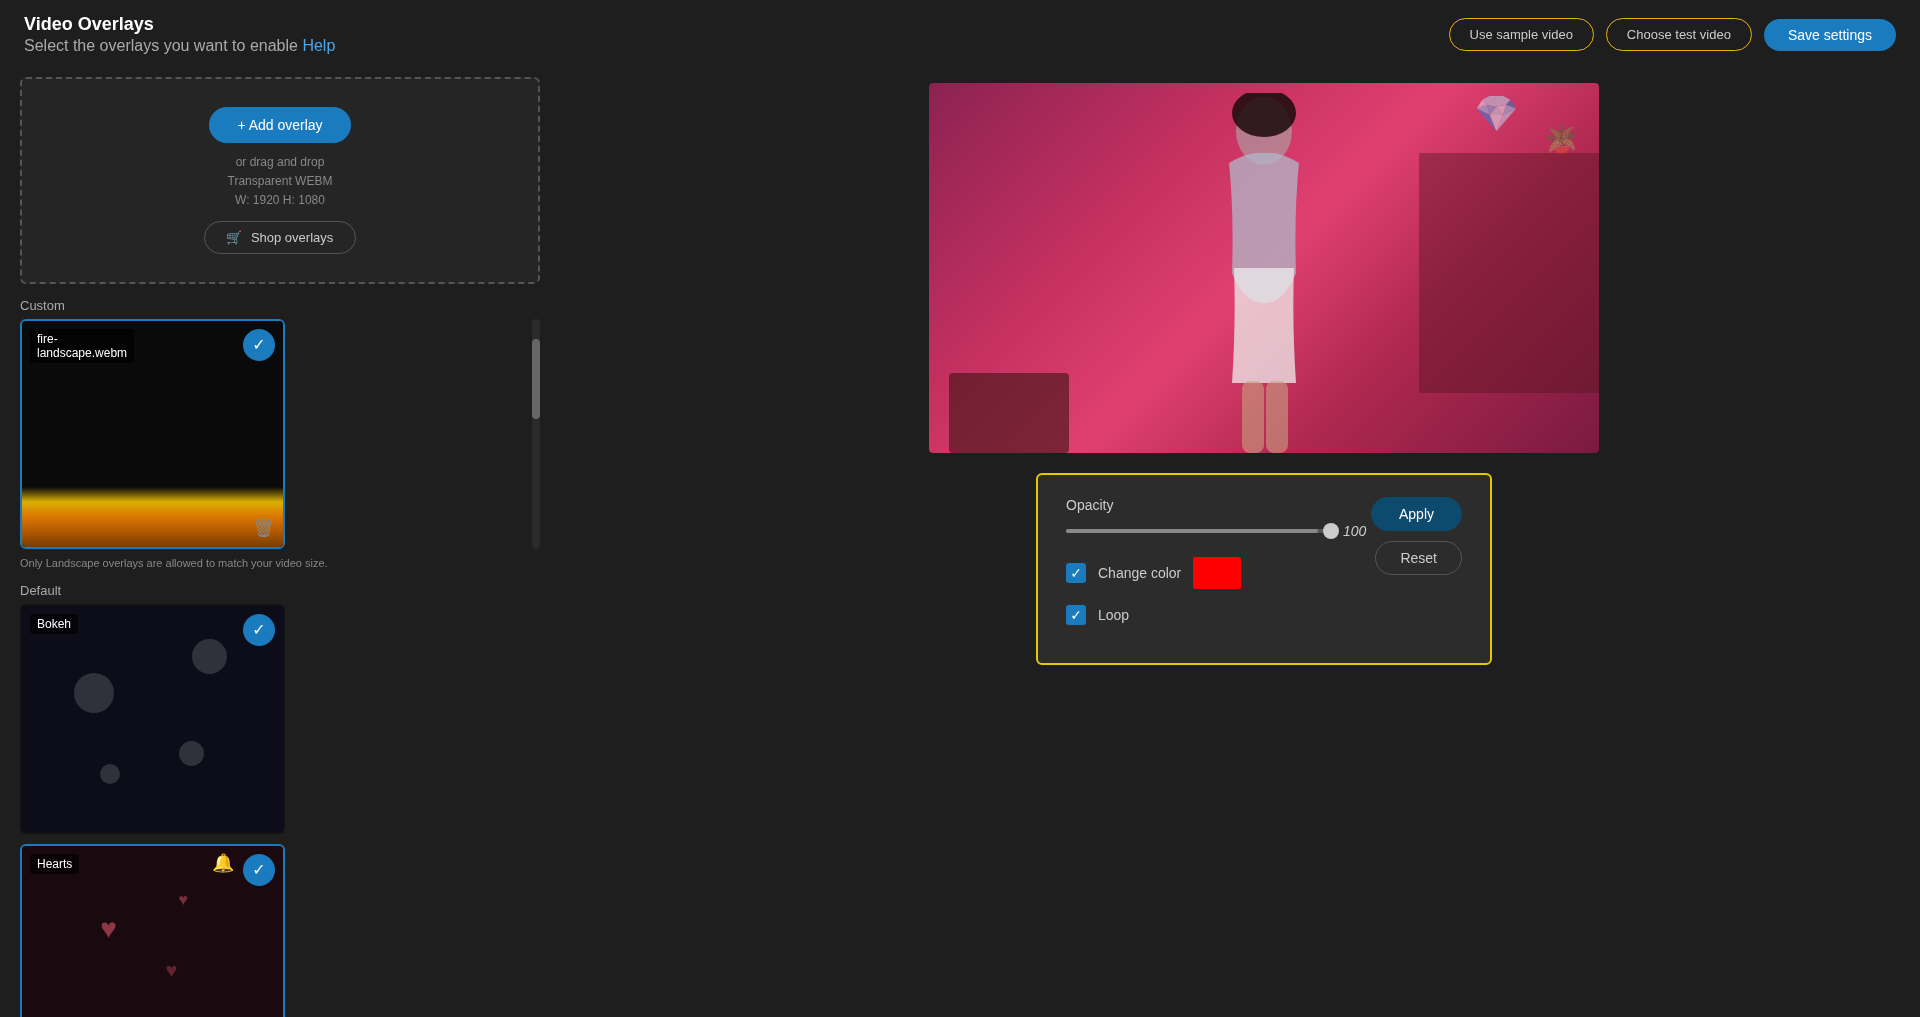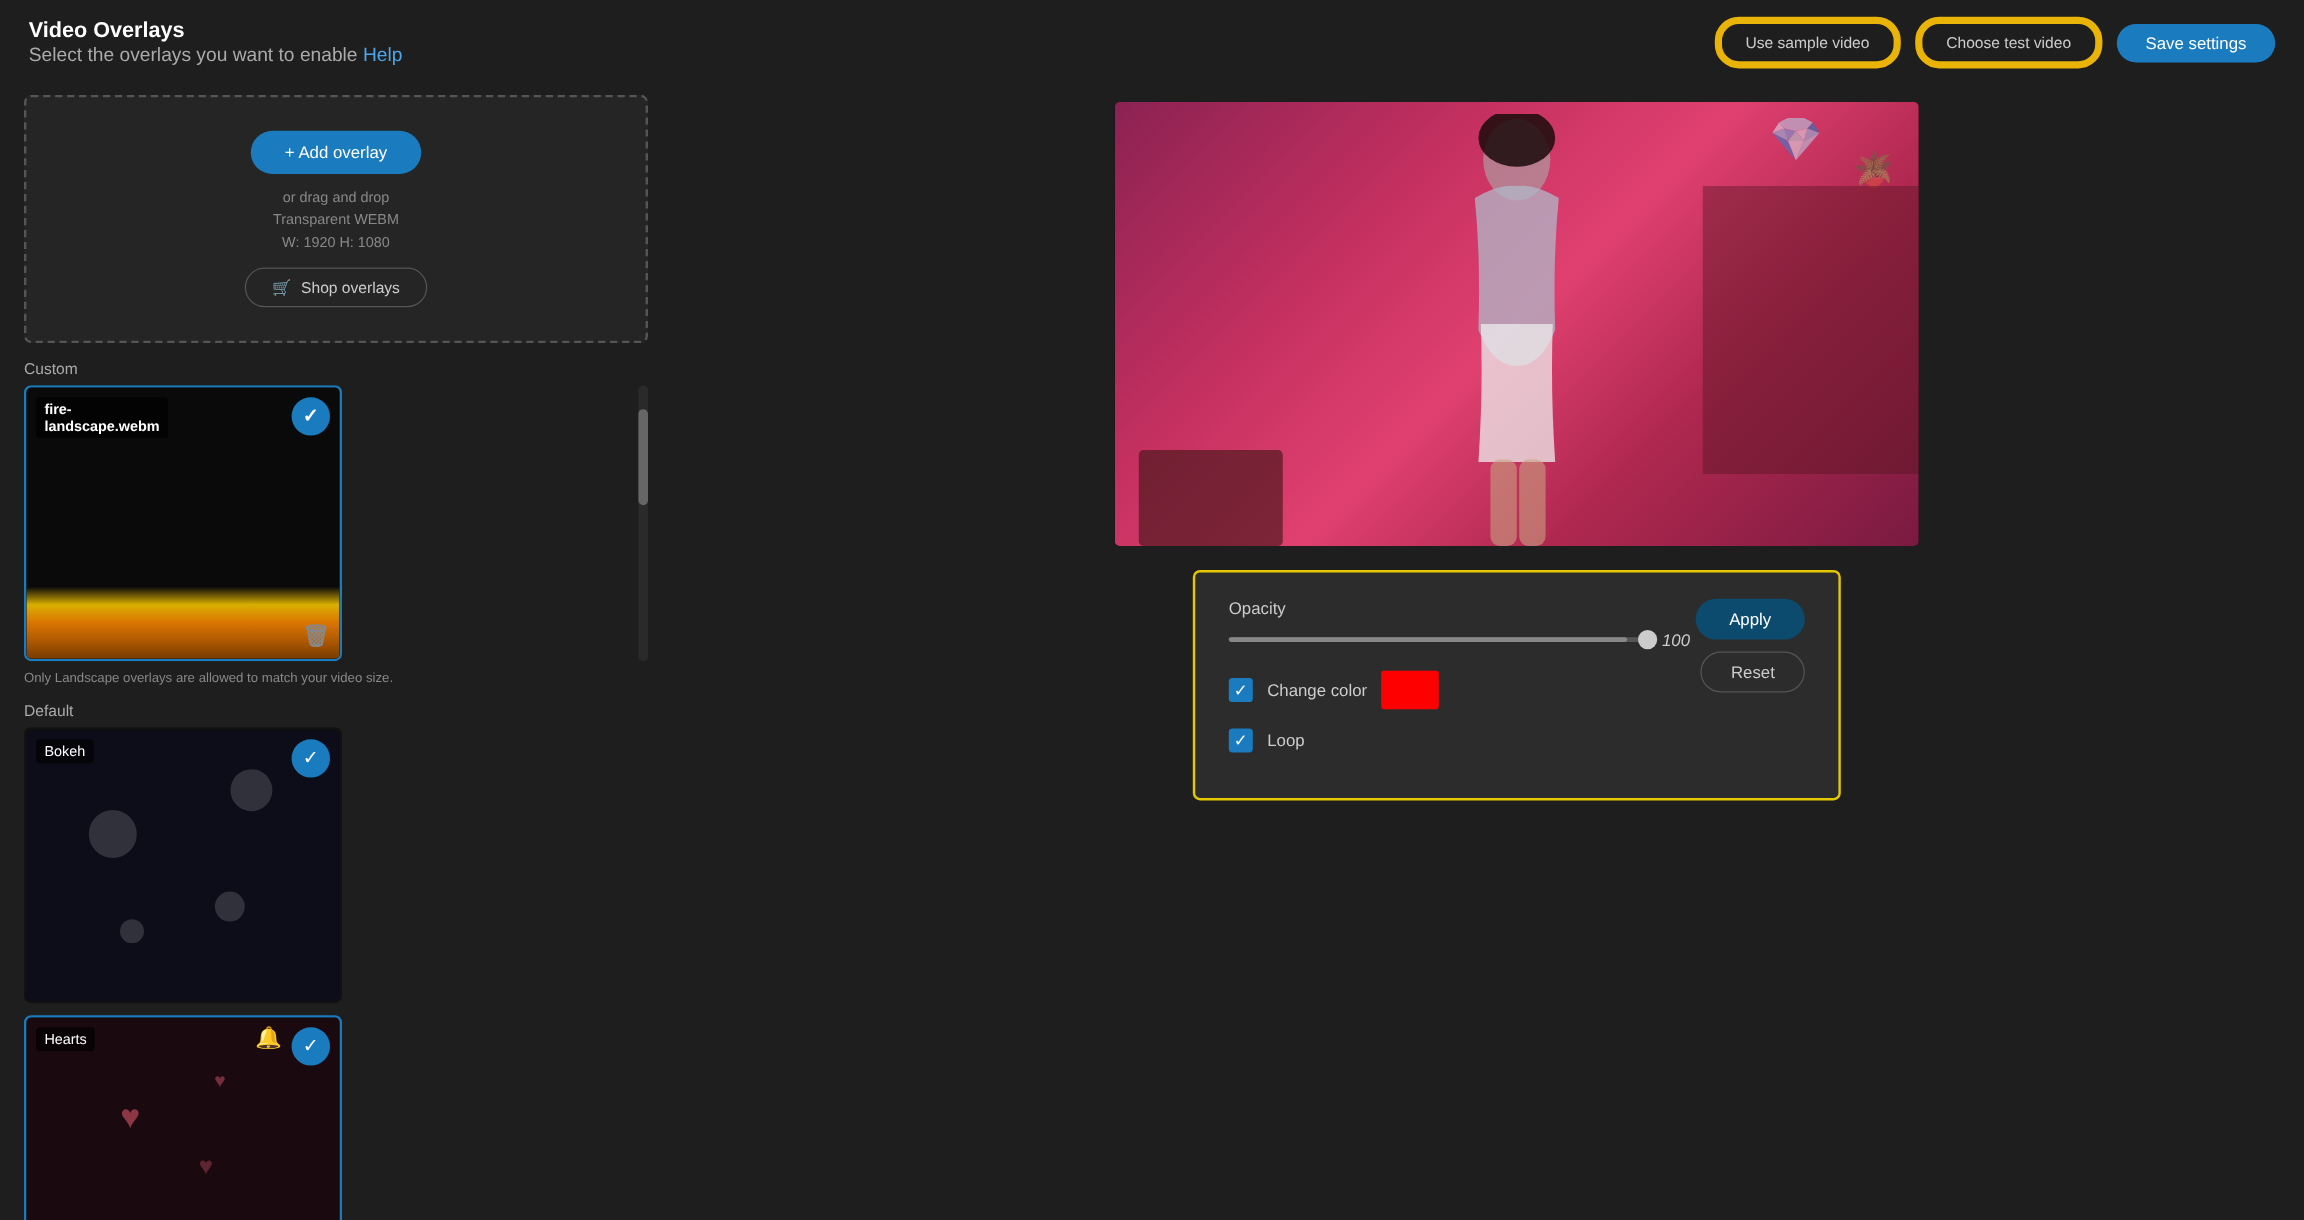--- a/index.html
+++ b/index.html
@@ -38,21 +38,21 @@
       color: #4da6e8;
       text-decoration: none;
     }
     .header-right {
       display: flex;
       gap: 12px;
       align-items: center;
     }
     .btn-outline {
       background: transparent;
-      border: 6px solid #eab308;
+      border: 1px solid #eab308;
       color: #ccc;
       border-radius: 20px;
       padding: 8px 20px;
       cursor: pointer;
       font-size: 13px;
     }
     .btn-primary {
       background: #1a7bbf;
       border: none;
       color: #fff;
@@ -131,21 +131,20 @@
     .scroll-area {
       display: flex;
       flex: 1;
       gap: 0;
       overflow: hidden;
     }
     .overlay-list {
       flex: 1;
       overflow-y: auto;
       padding-right: 4px;
-      font-weight: bold;
     }
     .overlay-list::-webkit-scrollbar { width: 6px; }
     .overlay-list::-webkit-scrollbar-track { background: #2a2a2a; }
     .overlay-list::-webkit-scrollbar-thumb { background: #555; border-radius: 3px; }
 
     .scroll-track {
       width: 8px;
       background: #2a2a2a;
       border-radius: 4px;
       margin-left: 4px;
@@ -298,21 +297,21 @@
       position: relative;
     }
 
     
     .settings-panel {
       margin-top: 20px;
       border: 2px solid #e6c800;
       border-radius: 6px;
       background: #2c2c2c;
       padding: 22px 28px;
-      width: 540px;
+      width: 456px;
     }
 
     .settings-row {
       display: flex;
       align-items: center;
       gap: 12px;
       margin-bottom: 16px;
     }
     .settings-label {
       font-size: 14px;

